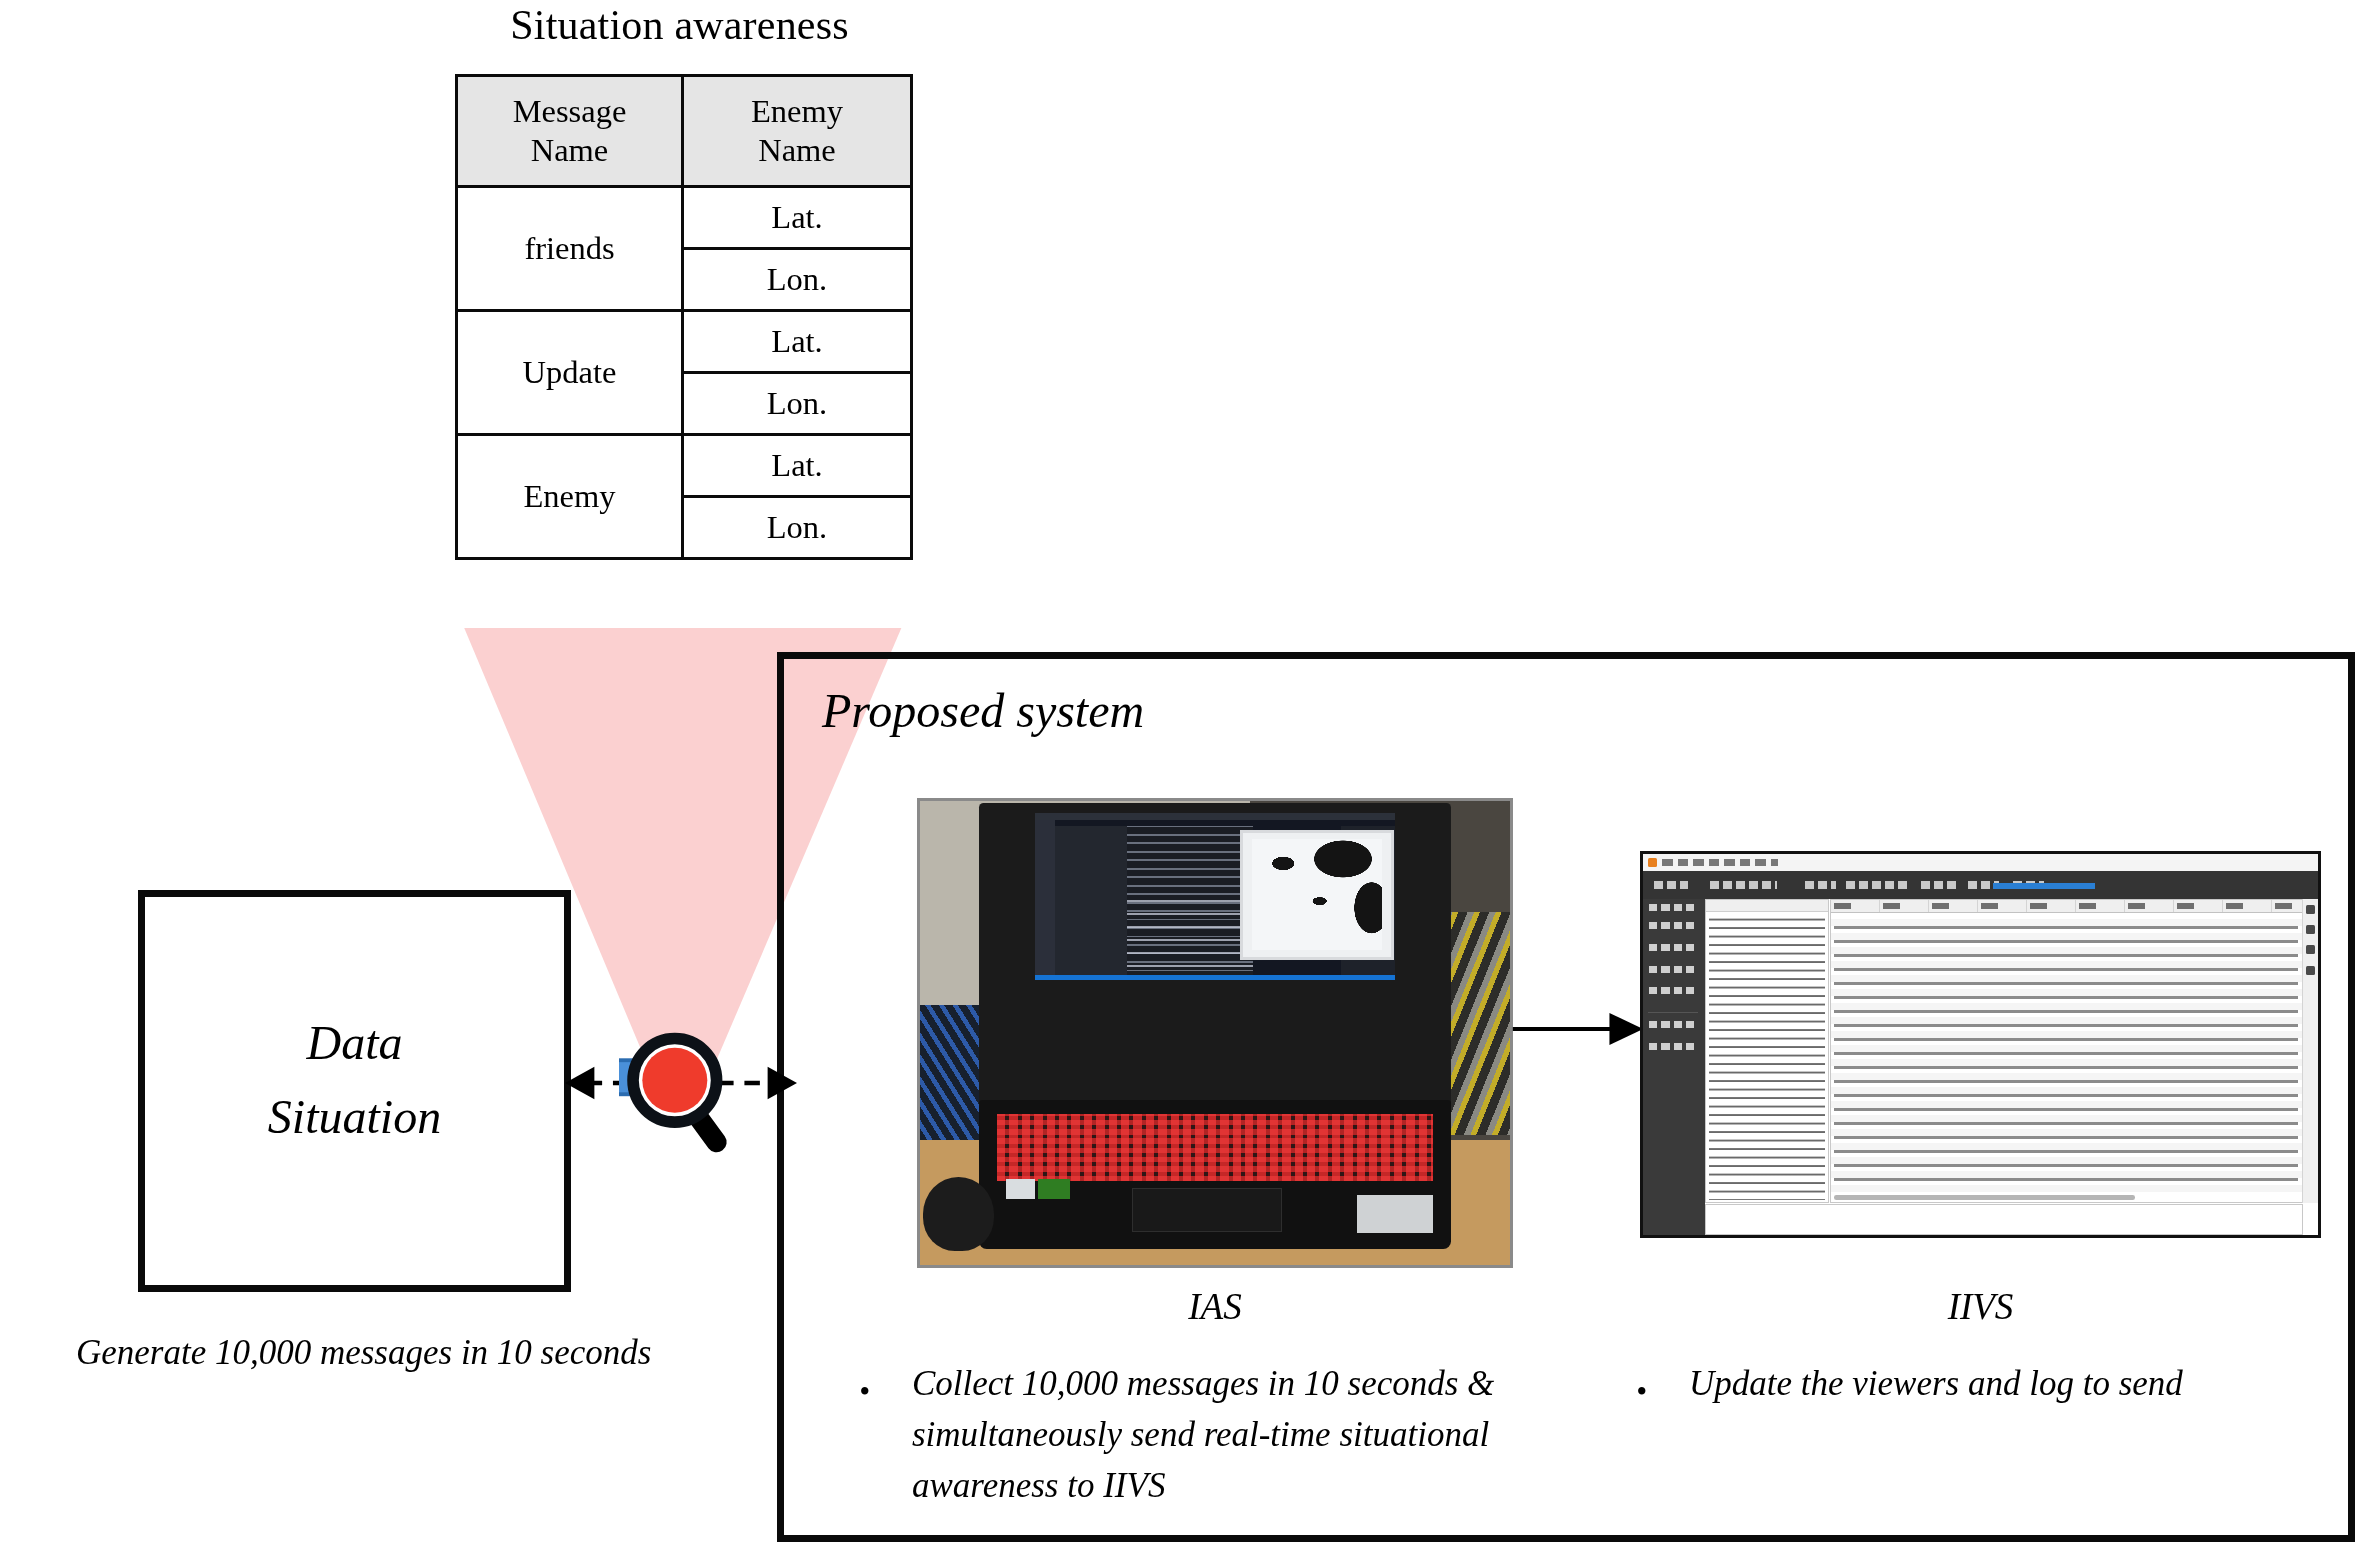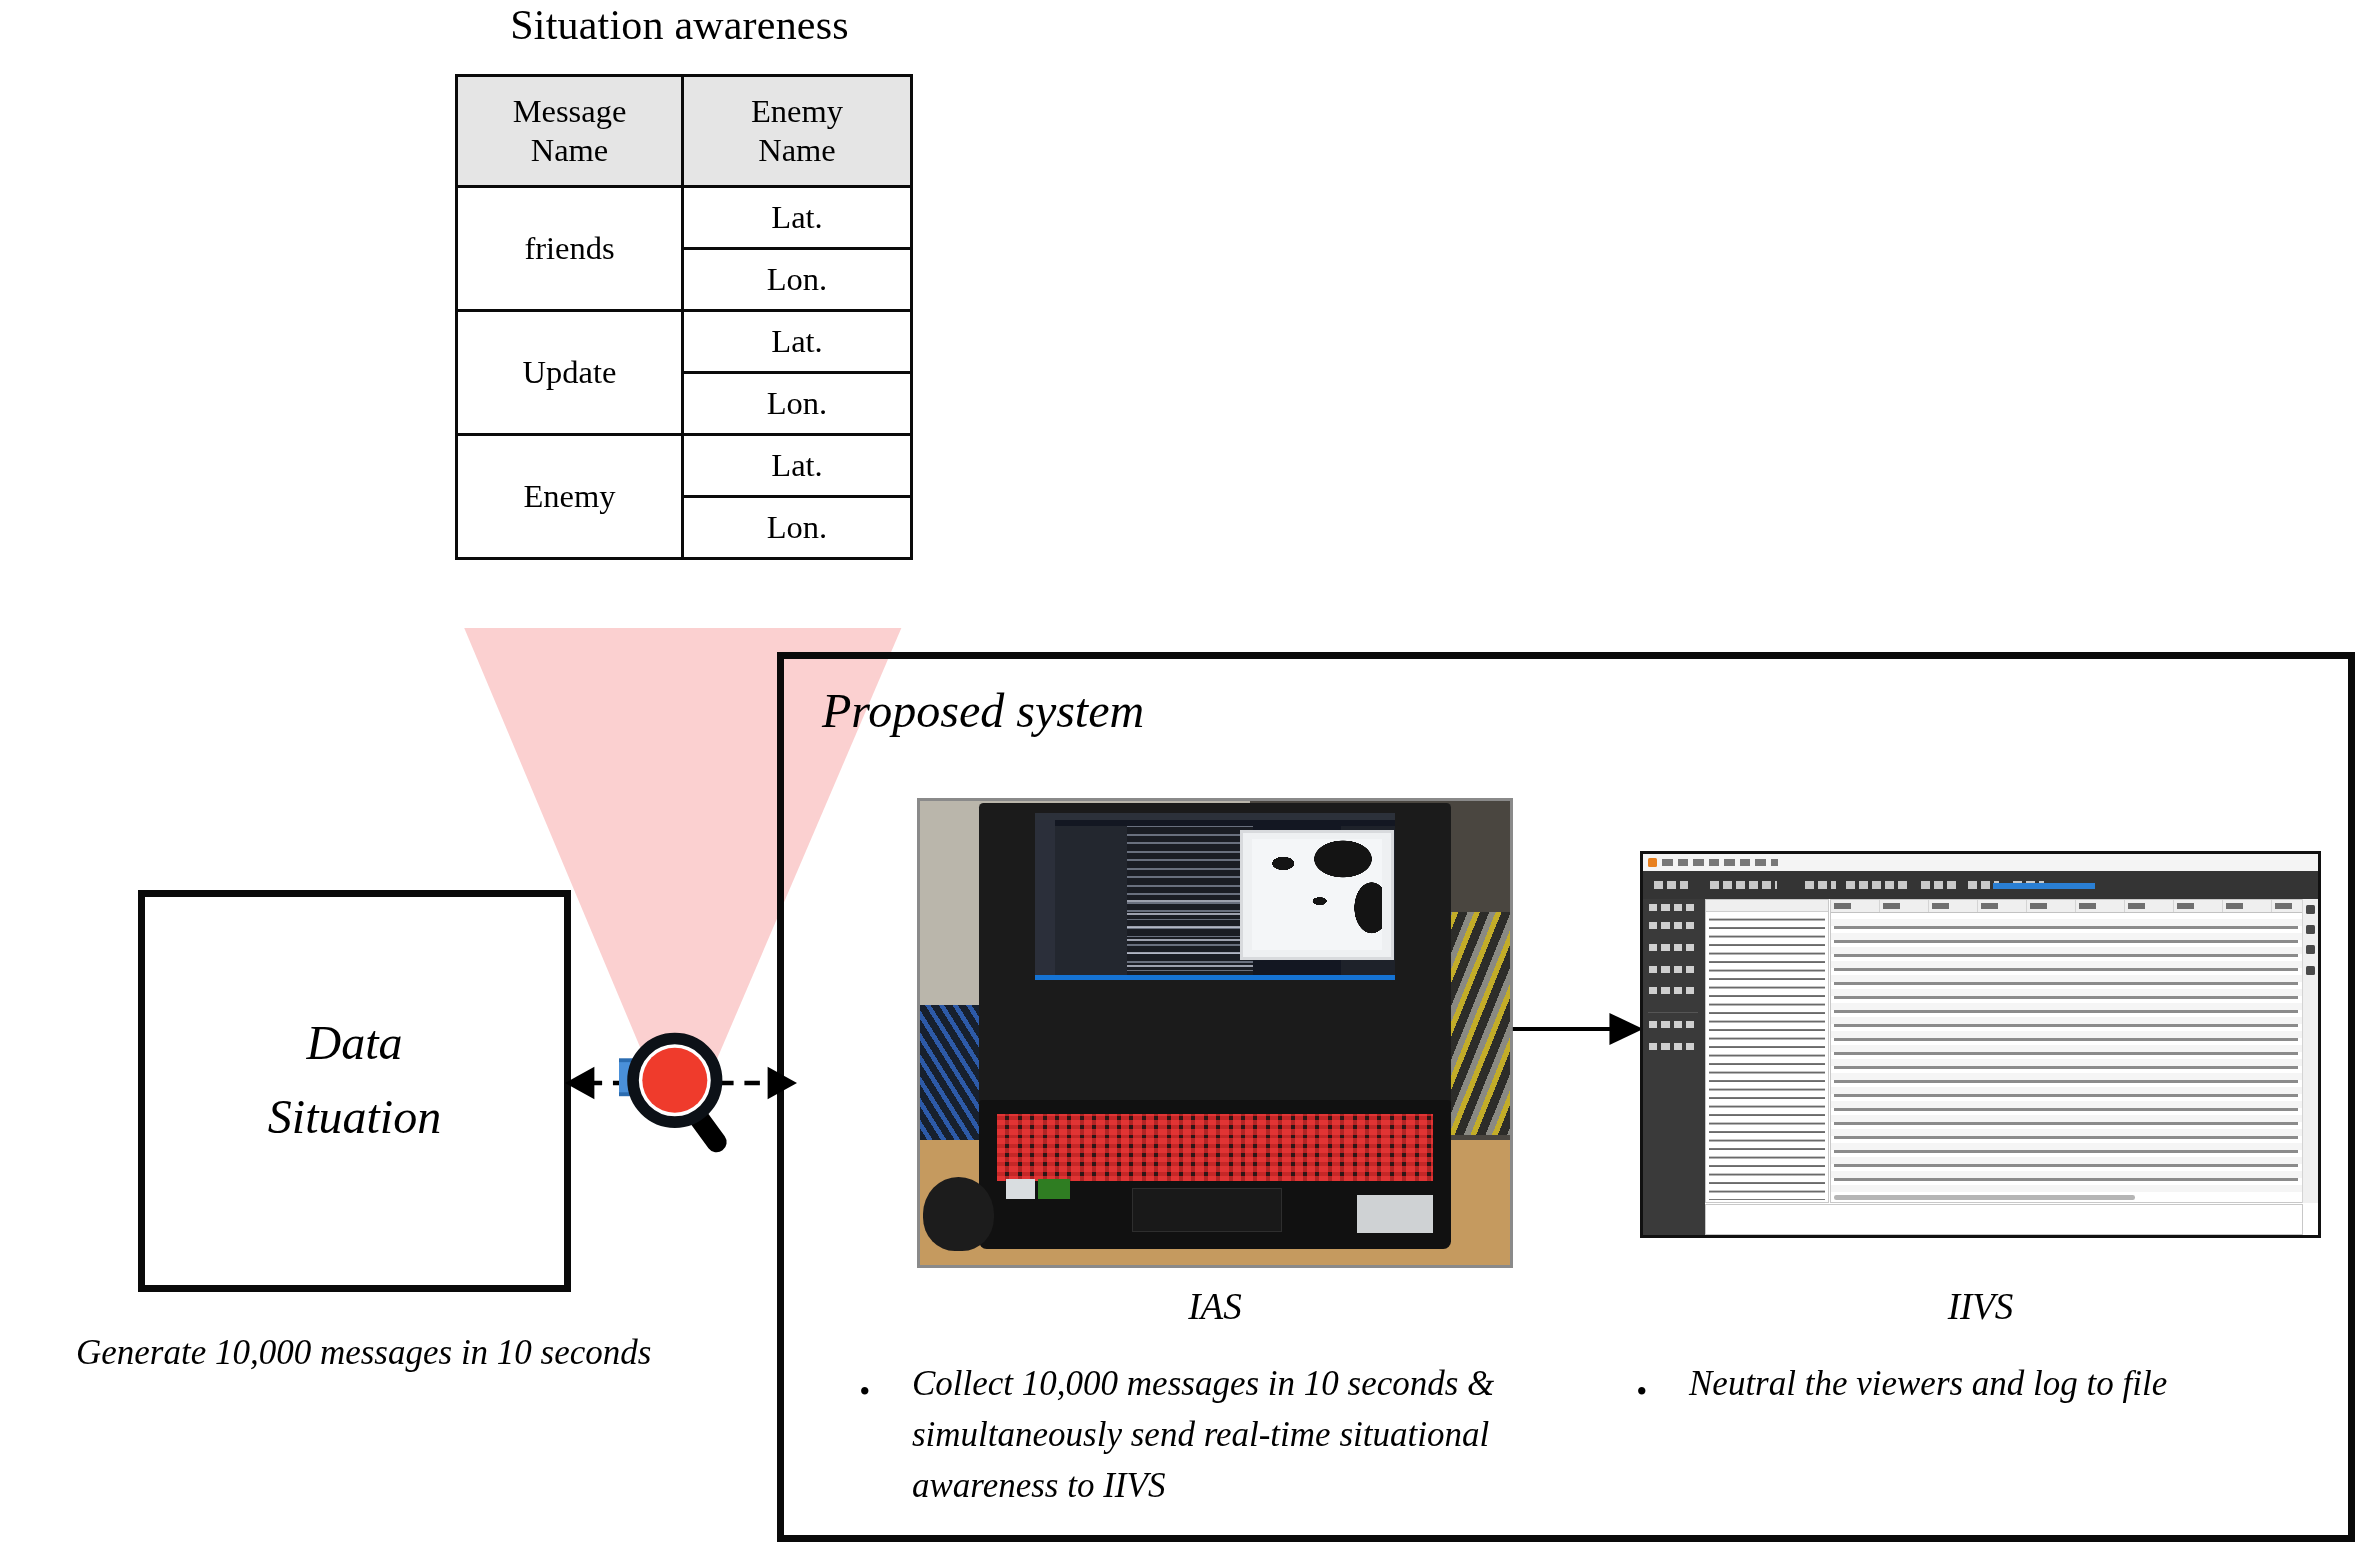--- a/index.html
+++ b/index.html
@@ -303,15 +303,15 @@
 
 <div class="cap-ias-title">IAS</div>
 <div class="cap-ias-body">
   <span class="cap-ias-bullet">•</span>
   <span class="cap-ias-text">Collect 10,000 messages in 10 seconds &amp; simultaneously send real-time situational awareness to IIVS</span>
 </div>
 
 <div class="cap-iivs-title">IIVS</div>
 <div class="cap-iivs-body">
   <span class="cap-ias-bullet">•</span>
-  <span class="cap-ias-text">Neutral the viewers and log to file</span>
+  <span class="cap-ias-text">Update the viewers and log to send</span>
 </div>
 
 
 </body></html>

